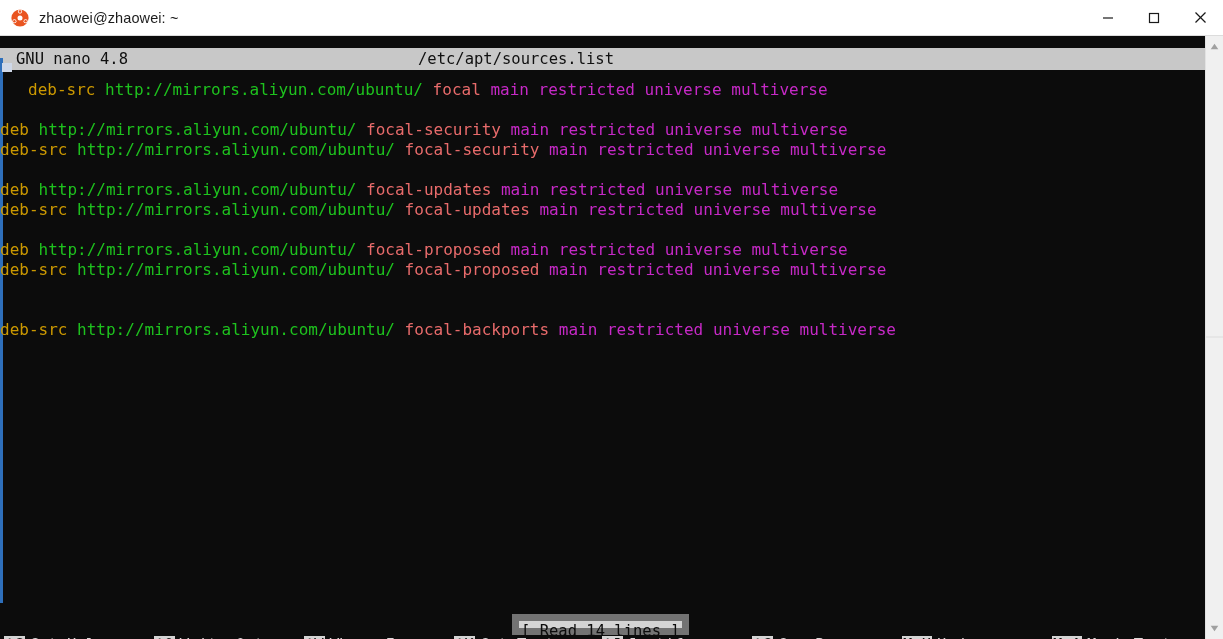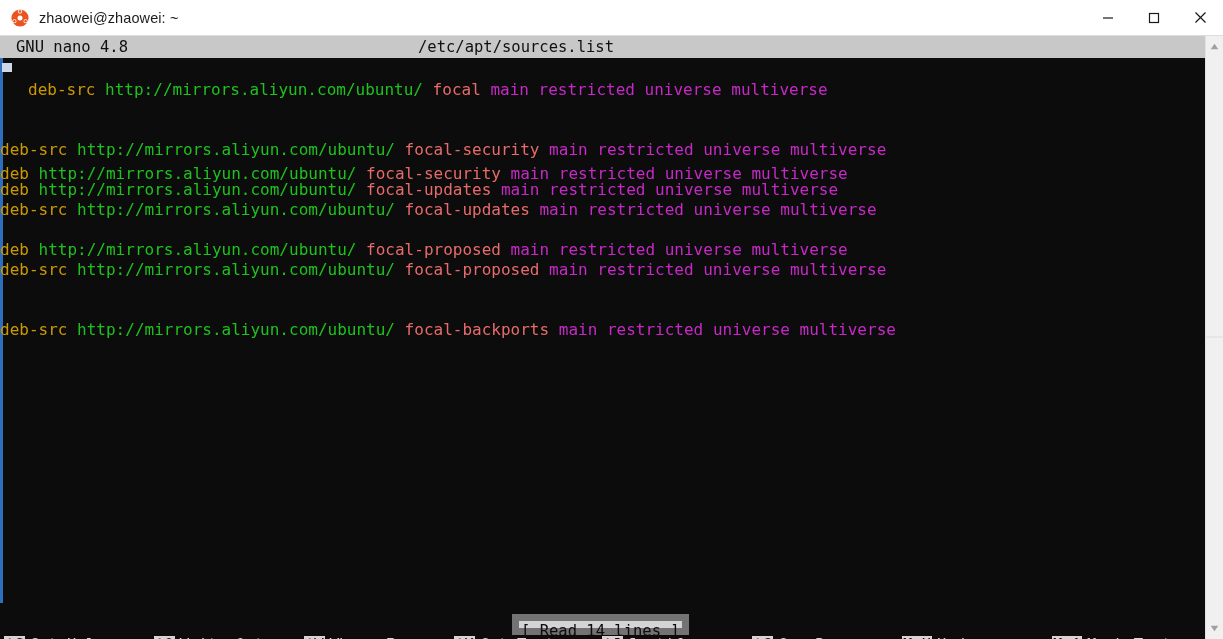--- a/index.html
+++ b/index.html
@@ -73,21 +73,21 @@
     overflow: hidden;
   }
 
   .mono {
     font-family: "DejaVu Sans Mono", "Liberation Mono", monospace;
   }
 
   
   .nano-title {
     position: absolute;
-    left: 0; top: 0;
+    left: 0; top: 12px;
     width: 1205px;
     height: 22px;
     background: #c8c8c8;
     color: #101010;
     font-size: 15.5px;
     line-height: 22px;
     white-space: pre;
     overflow: hidden;
   }
   .nano-title .nt-ver { position: absolute; left: 16px; top: 0; }
@@ -260,21 +260,21 @@
       <span class="nt-ver">GNU nano 4.8</span>
       <span class="nt-file">/etc/apt/sources.list</span>
     </div>
 
     <div class="edge-bar"></div>
     <div class="cursor-block"></div>
 
     <div class="textarea mono" id="textarea">
         <div class="line" style="top: 20px; padding-left: 28px;"><span class="t-kw">deb-src</span> <span class="t-url">http://mirrors.aliyun.com/ubuntu/</span> <span class="t-dist">focal</span> <span class="t-comp">main restricted universe multiverse</span></div>
         <div class="line" style="top: 40px;">&nbsp;</div>
-        <div class="line" style="top: 60px; margin-top: 44px;"><span class="t-kw">deb</span> <span class="t-url">http://mirrors.aliyun.com/ubuntu/</span> <span class="t-dist">focal-security</span> <span class="t-comp">main restricted universe multiverse</span></div>
+        <div class="line" style="top: 60px;"><span class="t-kw">deb</span> <span class="t-url">http://mirrors.aliyun.com/ubuntu/</span> <span class="t-dist">focal-security</span> <span class="t-comp">main restricted universe multiverse</span></div>
         <div class="line" style="top: 80px;"><span class="t-kw">deb-src</span> <span class="t-url">http://mirrors.aliyun.com/ubuntu/</span> <span class="t-dist">focal-security</span> <span class="t-comp">main restricted universe multiverse</span></div>
         <div class="line" style="top: 100px;">&nbsp;</div>
         <div class="line" style="top: 120px;"><span class="t-kw">deb</span> <span class="t-url">http://mirrors.aliyun.com/ubuntu/</span> <span class="t-dist">focal-updates</span> <span class="t-comp">main restricted universe multiverse</span></div>
         <div class="line" style="top: 140px;"><span class="t-kw">deb-src</span> <span class="t-url">http://mirrors.aliyun.com/ubuntu/</span> <span class="t-dist">focal-updates</span> <span class="t-comp">main restricted universe multiverse</span></div>
         <div class="line" style="top: 160px;">&nbsp;</div>
         <div class="line" style="top: 200px;"><span class="t-kw">deb-src</span> <span class="t-url">http://mirrors.aliyun.com/ubuntu/</span> <span class="t-dist">focal-proposed</span> <span class="t-comp">main restricted universe multiverse</span></div>
         <div class="line" style="top: 180px;"><span class="t-kw">deb</span> <span class="t-url">http://mirrors.aliyun.com/ubuntu/</span> <span class="t-dist">focal-proposed</span> <span class="t-comp">main restricted universe multiverse</span></div>
         <div class="line" style="top: 220px;">&nbsp;</div>
         <div class="line" style="top: 260px;"><span class="t-kw">deb-src</span> <span class="t-url">http://mirrors.aliyun.com/ubuntu/</span> <span class="t-dist">focal-backports</span> <span class="t-comp">main restricted universe multiverse</span></div>
       </div>

